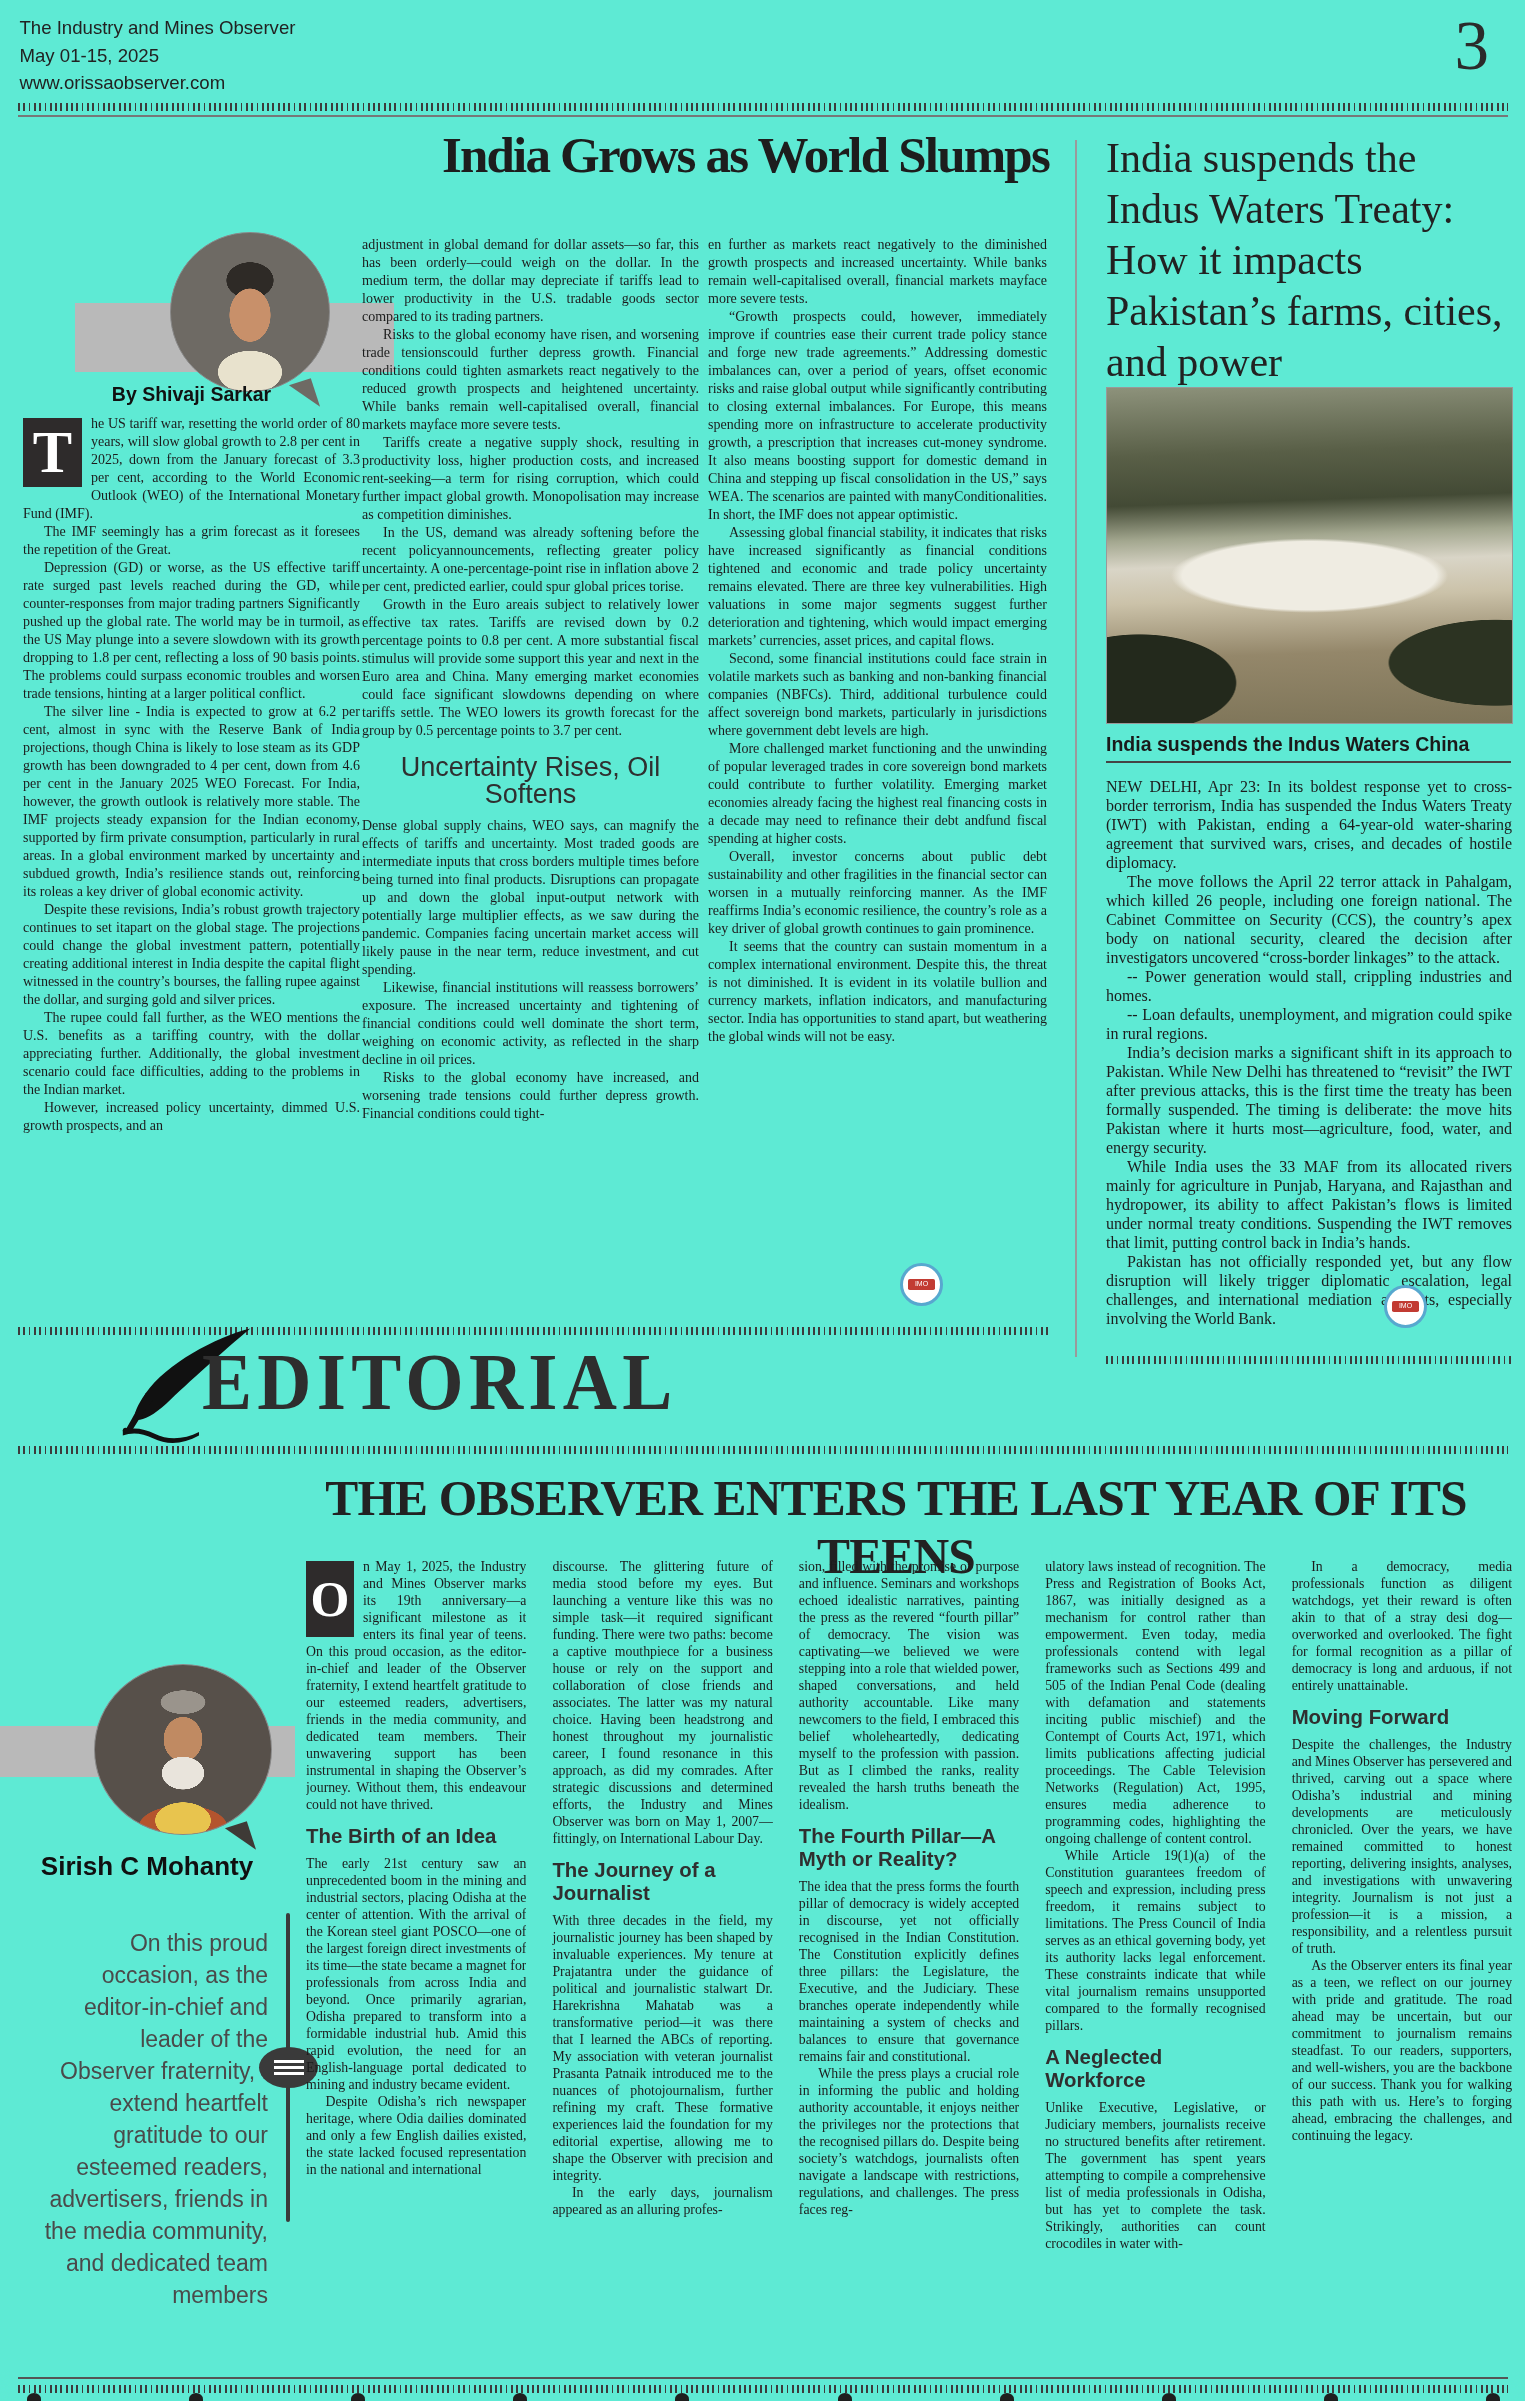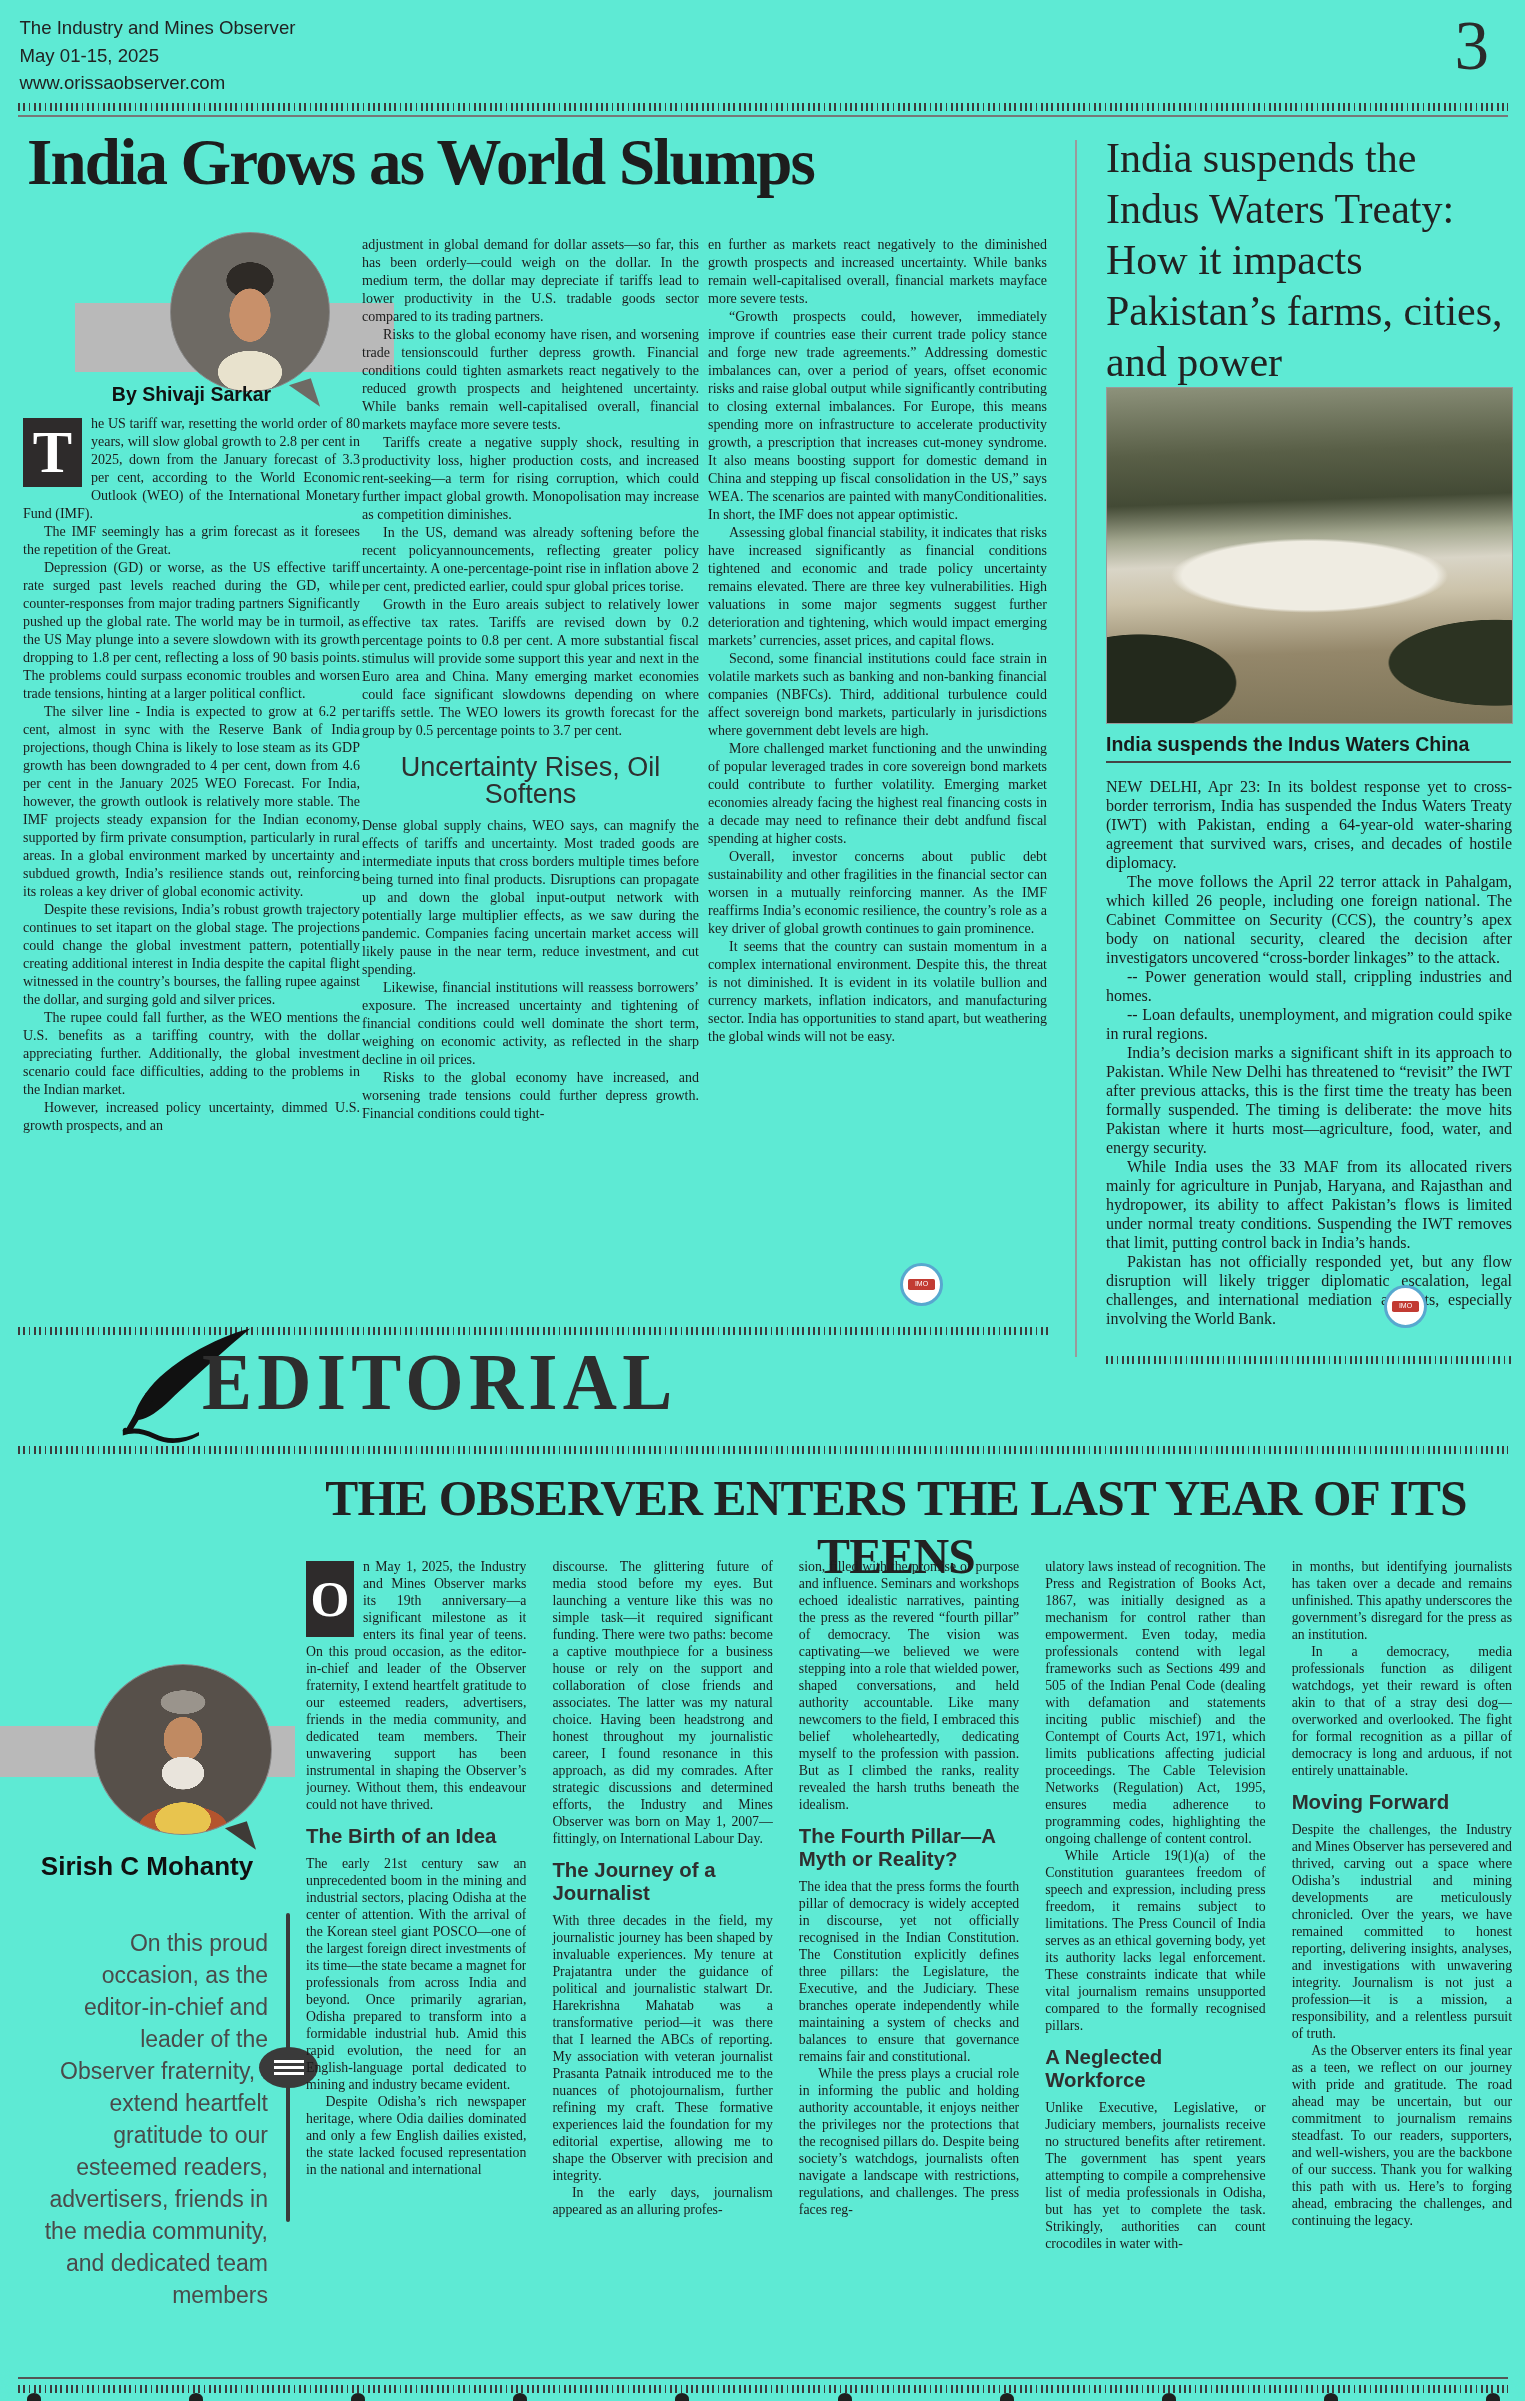--- a/index.html
+++ b/index.html
@@ -10,21 +10,21 @@
   
   .masthead{left:19.5px;top:14px;font-family:"Liberation Sans",sans-serif;font-size:18.6px;line-height:27.5px;color:#222;}
   .section-title{left:0;right:0;top:16px;text-align:center;font-size:53px;letter-spacing:9px;
                  font-weight:700;color:#2b2b2b;font-family:"Liberation Serif",serif;}
   .page-number{right:37px;top:7px;font-size:69px;color:#2b2b2b;font-family:"Liberation Serif",serif;}
 
   .rule-dashed{height:8px;background:repeating-linear-gradient(90deg,#3c3c3c 0 1.8px,transparent 1.8px 5.3px);}
   .rule-solid{height:1.8px;background:#777;}
 
   
-  .main-headline{left:27px;top:130px;width:1022px;text-align:left;font-size:65px;font-weight:700;
+  .main-headline{left:27px;top:130px;width:1022px;text-align:right;font-size:51px;font-weight:700;
                  letter-spacing:-1.8px;line-height:1.0;color:#1d1d1d;}
   .gray-band{background:#b9b9b9;}
   .oval-photo{border-radius:50%;overflow:hidden;border:0.9px solid #888;}
   .photo-author{background:
       radial-gradient(ellipse 53px 35px at 50% 88%, #e8e2cd 0 60%, transparent 61%),
       radial-gradient(ellipse 34px 44px at 50% 52%, #c8906a 0 60%, transparent 61%),
       radial-gradient(ellipse 39px 30px at 50% 30%, #2e2a26 0 60%, transparent 61%),
       radial-gradient(ellipse 100% 100% at 50% 45%, #6e6a64 0 70%, #55524d 100%);}
   .photo-tail{width:0;height:0;border-left:23px solid transparent;border-top:30px solid #6e6a64;transform:rotate(-18deg);}
   .byline{font-family:"Liberation Sans",sans-serif;font-weight:700;font-size:19.5px;text-align:center;color:#111;}
@@ -207,21 +207,20 @@
         <div class="para-cont">The idea that the press forms the fourth pillar of democracy is widely accepted in discourse, yet not officially recognised in the Indian Constitution. The Constitution explicitly defines three pillars: the Legislature, the Executive, and the Judiciary. These branches operate independently while maintaining a system of checks and balances to ensure that governance remains fair and constitutional.</div>
         <div class="para">While the press plays a crucial role in informing the public and holding authority accountable, it enjoys neither the privileges nor the protections that the recognised pillars do. Despite being society’s watchdogs, journalists often navigate a landscape with restrictions, regulations, and challenges. The press faces reg-</div>
       </div>
     <div class="ed-col">
         <div class="para-cont">ulatory laws instead of recognition. The Press and Registration of Books Act, 1867, was initially designed as a mechanism for control rather than empowerment. Even today, media professionals contend with legal frameworks such as Sections 499 and 505 of the Indian Penal Code (dealing with defamation and statements inciting public mischief) and the Contempt of Courts Act, 1971, which limits publications affecting judicial proceedings. The Cable Television Networks (Regulation) Act, 1995, ensures media adherence to programming codes, highlighting the ongoing challenge of content control.</div>
         <div class="para">While Article 19(1)(a) of the Constitution guarantees freedom of speech and expression, including press freedom, it remains subject to limitations. The Press Council of India serves as an ethical governing body, yet its authority lacks legal enforcement. These constraints indicate that while vital journalism remains unsupported compared to the formally recognised pillars.</div>
         <div class="subhead">A Neglected Workforce</div>
         <div class="para-cont">Unlike Executive, Legislative, or Judiciary members, journalists receive no structured benefits after retirement. The government has spent years attempting to compile a comprehensive list of media professionals in Odisha, but has yet to complete the task. Strikingly, authorities can count crocodiles in water with-</div>
       </div>
     <div class="ed-col">
-        <div class="para-cont">in months, but identifying journalists has taken over a decade and remains unfinished. This apathy underscores the government’s disregard for the press as an institution.</div>
         <div class="para">In a democracy, media professionals function as diligent watchdogs, yet their reward is often akin to that of a stray desi dog—overworked and overlooked. The fight for formal recognition as a pillar of democracy is long and arduous, if not entirely unattainable.</div>
         <div class="subhead">Moving Forward</div>
         <div class="para-cont">Despite the challenges, the Industry and Mines Observer has persevered and thrived, carving out a space where Odisha’s industrial and mining developments are meticulously chronicled. Over the years, we have remained committed to honest reporting, delivering insights, analyses, and investigations with unwavering integrity. Journalism is not just a profession—it is a mission, a responsibility, and a relentless pursuit of truth.</div>
         <div class="para">As the Observer enters its final year as a teen, we reflect on our journey with pride and gratitude. The road ahead may be uncertain, but our commitment to journalism remains steadfast. To our readers, supporters, and well-wishers, you are the backbone of our success. Thank you for walking this path with us. Here’s to forging ahead, embracing the challenges, and continuing the legacy.</div>
       </div>
   </div>
 
   <div class="abs rule-solid" style="left:18px;top:2377px;width:1490px;background:#555;"></div>
   <div class="abs rule-dashed" style="left:18px;top:2385px;width:1490px;"></div>
   <div class="abs dots-row" style="left:27px;top:2393px;width:1473px;">

